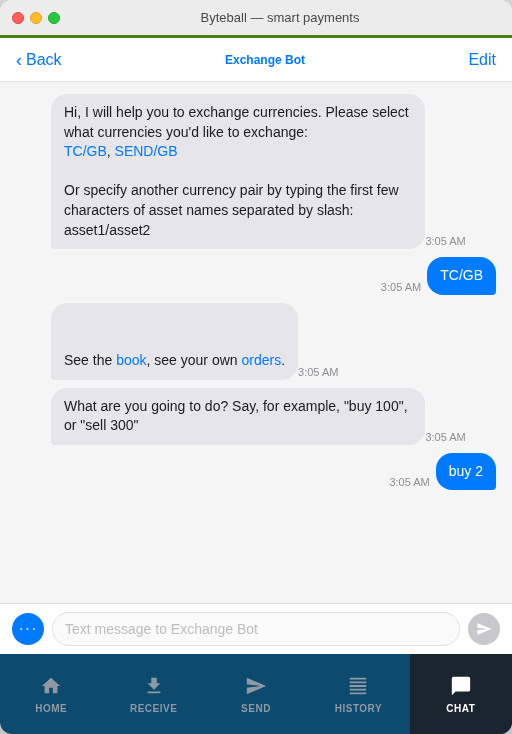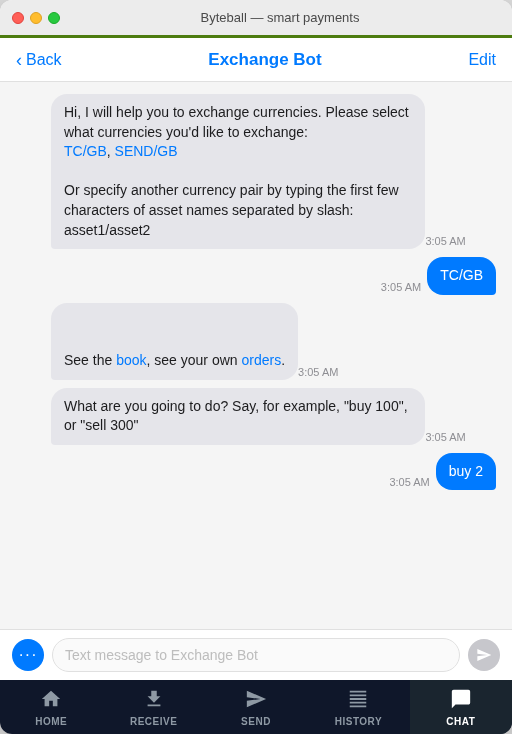--- a/index.html
+++ b/index.html
@@ -73,21 +73,21 @@
       align-items: center;
       color: #007aff;
       font-size: 16px;
       cursor: pointer;
       gap: 4px;
     }
 
     .navbar-title {
       flex: 1;
       text-align: center;
-      font-size: 17px;
+      font-size: 12px;
       font-weight: 600;
       color: #007aff;
     }
 
     .navbar-edit {
       color: #007aff;
       font-size: 16px;
       cursor: pointer;
     }
 
@@ -222,22 +222,22 @@
     }
 
     .send-btn svg {
       fill: white;
       width: 16px;
       height: 16px;
     }
 
     
     .tabbar {
-      background: #0f172a;
-      height: 54px;
+      background: #0c4a6e;
+      height: 80px;
       display: flex;
       flex-shrink: 0;
     }
 
     .tab-item {
       flex: 1;
       display: flex;
       flex-direction: column;
       align-items: center;
       justify-content: center;

